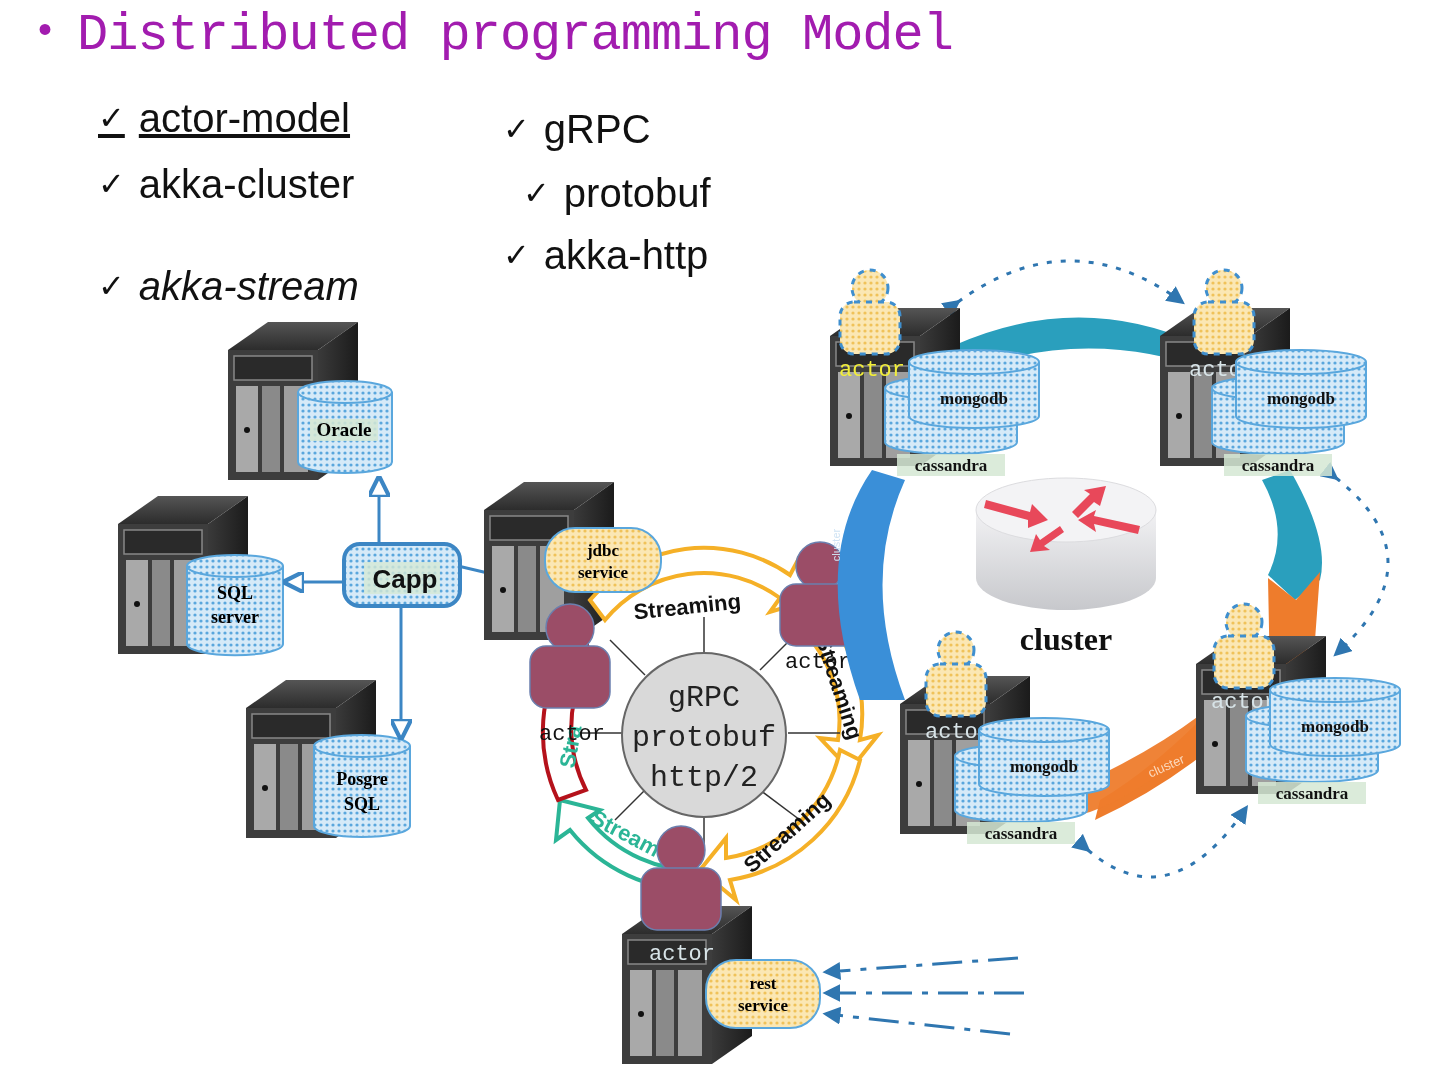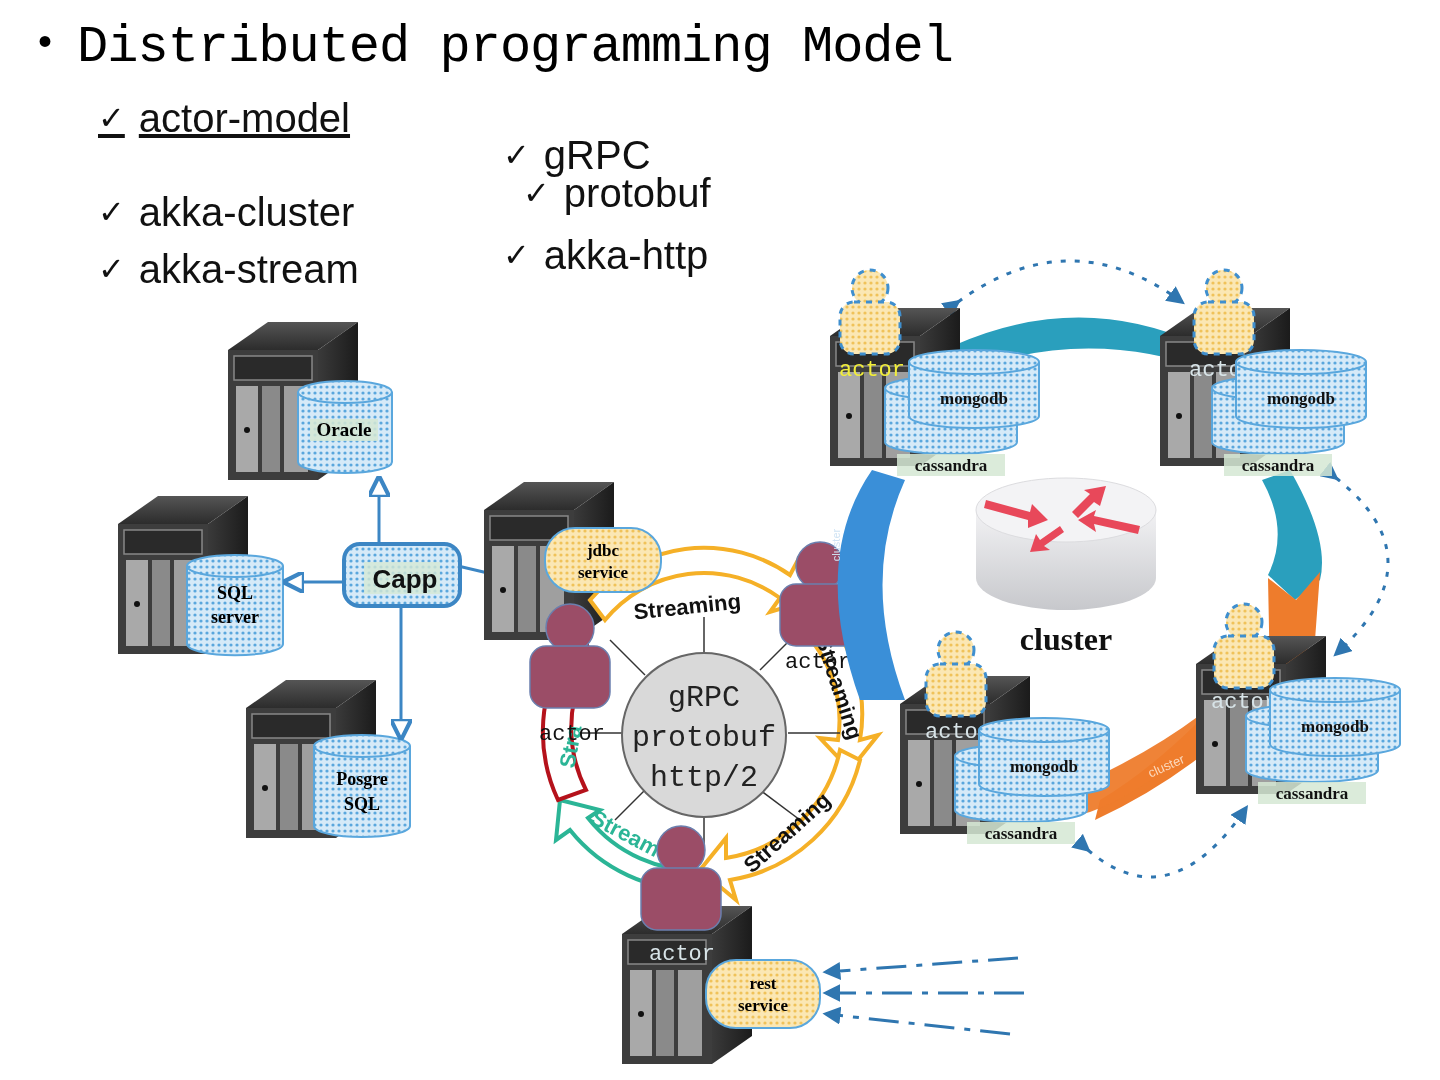--- a/index.html
+++ b/index.html
@@ -1,44 +1,44 @@
 <!DOCTYPE html>
 <html><head>
 <meta charset="utf-8">
 <style>
   html, body { margin:0; padding:0; background:#ffffff; }
   body { width:1440px; height:1080px; position:relative; overflow:hidden; }
   .title {
-    position:absolute; left:38px; top:18px; height:70px;
+    position:absolute; left:38px; top:6px; height:70px;
     font-family:"Liberation Mono","DejaVu Sans Mono",monospace;
-    font-size:52px; color:#000000; letter-spacing:-1px; white-space:nowrap;
+    font-size:52px; color:#a21caf; letter-spacing:-1px; white-space:nowrap;
   }
   .title .bullet { font-family:"Liberation Sans",sans-serif; font-size:40px; margin-right:26px; position:relative; top:-6px; }
   .checklist { position:absolute; font-family:"Liberation Sans",sans-serif; font-size:40px; color:#111; }
   .checklist .item { position:absolute; white-space:nowrap; }
   .checklist .tick { font-family:"DejaVu Sans",sans-serif; font-size:32px; margin-right:14px; position:relative; top:-3px; font-weight:bold; }
   svg#diagram { position:absolute; left:0; top:0; }
   .lbl-serif { font-family:"Liberation Serif","DejaVu Serif",serif; font-weight:bold; }
   .lbl-mono { font-family:"Liberation Mono","DejaVu Sans Mono",monospace; }
   .lbl-sans { font-family:"Liberation Sans",sans-serif; }
 </style>
 </head>
 <body>
 
 <div class="title">
   <span class="bullet">•</span><span>Distributed programming Model</span>
 </div>
 
 <div class="checklist" style="left:98px;top:0;">
   <div class="item" style="top:96px;text-decoration:underline;"><span class="tick">✓</span><span>actor-model</span></div>
-  <div class="item" style="top:190px;"><span class="tick">✓</span><span>akka-cluster</span></div>
-  <div class="item" style="top:247px;"><span class="tick">✓</span><span>akka-stream</span></div>
+  <div class="item" style="top:162px;"><span class="tick">✓</span><span>akka-cluster</span></div>
+  <div class="item" style="top:264px;font-style:italic;"><span class="tick">✓</span><span>akka-stream</span></div>
 </div>
 <div class="checklist" style="left:503px;top:0;">
-  <div class="item" style="top:107px;margin-top:26px;"><span class="tick">✓</span><span>gRPC</span></div>
+  <div class="item" style="top:107px;"><span class="tick">✓</span><span>gRPC</span></div>
   <div class="item" style="top:171px;margin-left:20px;"><span class="tick">✓</span><span>protobuf</span></div>
   <div class="item" style="top:233px;"><span class="tick">✓</span><span>akka-http</span></div>
 </div>
 
 <svg id="diagram" width="1440" height="1080" viewBox="0 0 1440 1080">
   <defs>
     <pattern id="blueDots" width="6" height="6" patternUnits="userSpaceOnUse">
       <rect width="6" height="6" fill="#d6eaf8"></rect>
       <circle cx="3" cy="3" r="1.6" fill="#5aa7dd"></circle>
     </pattern>

